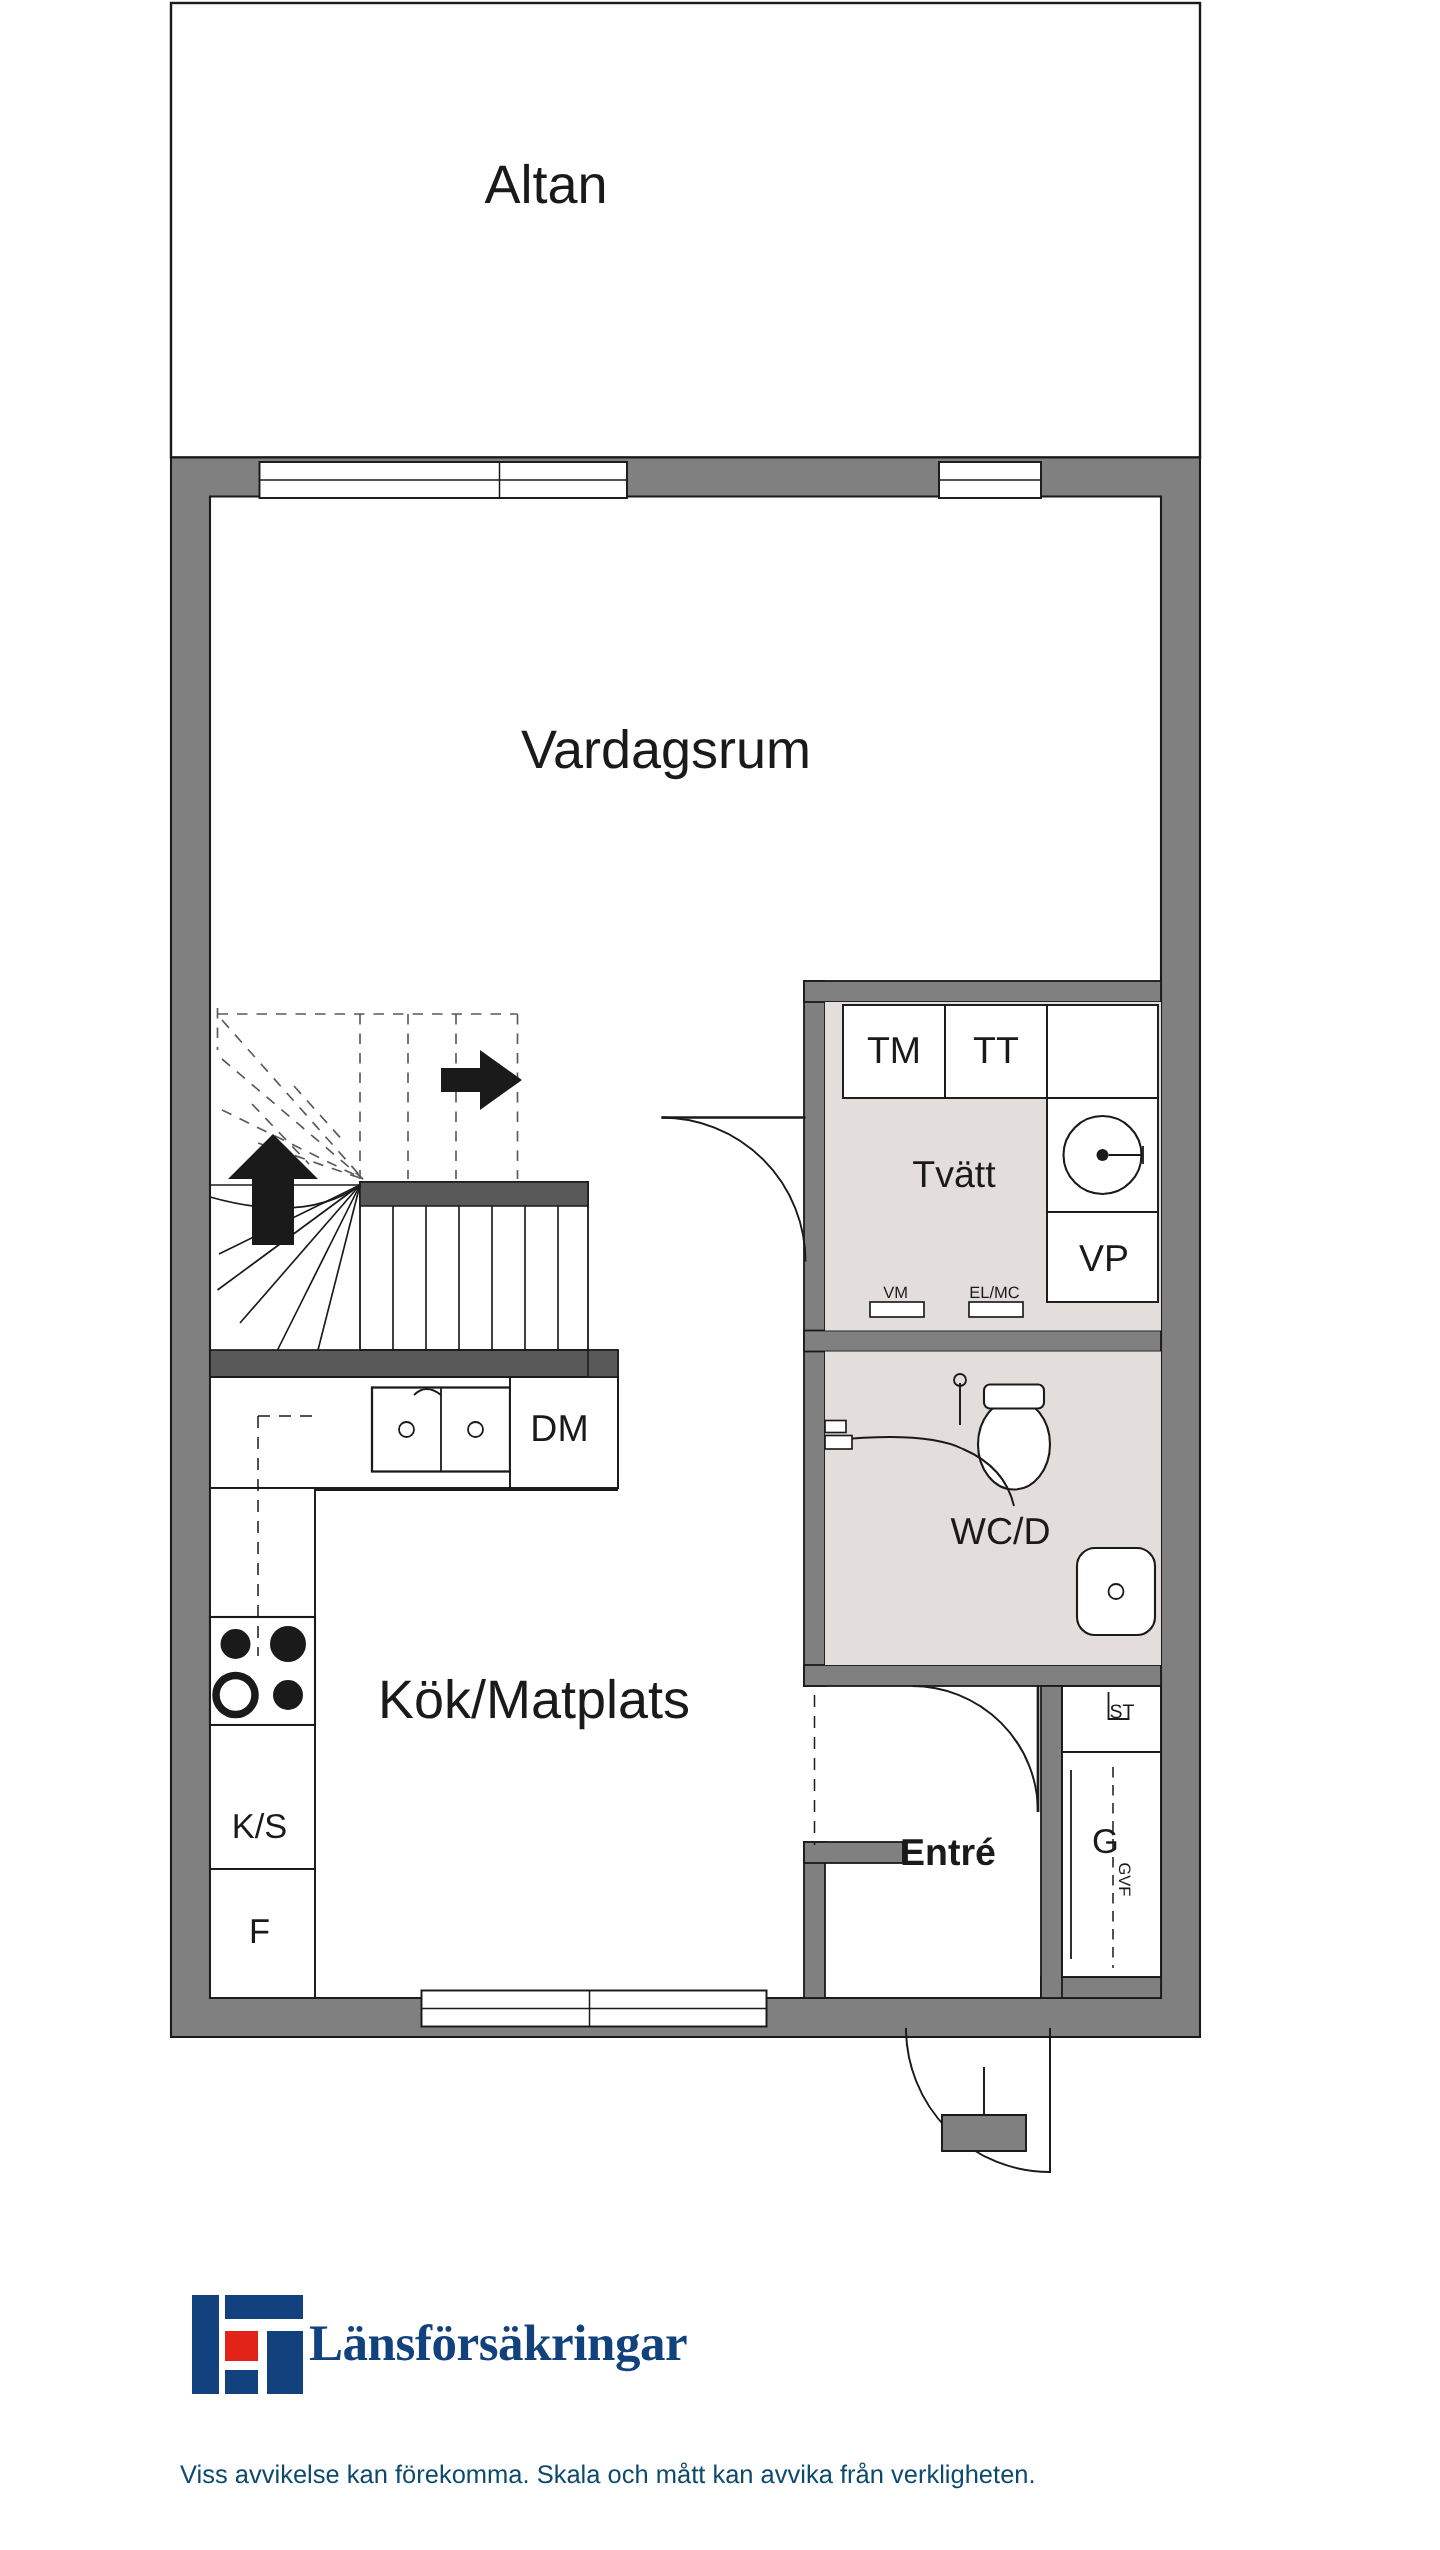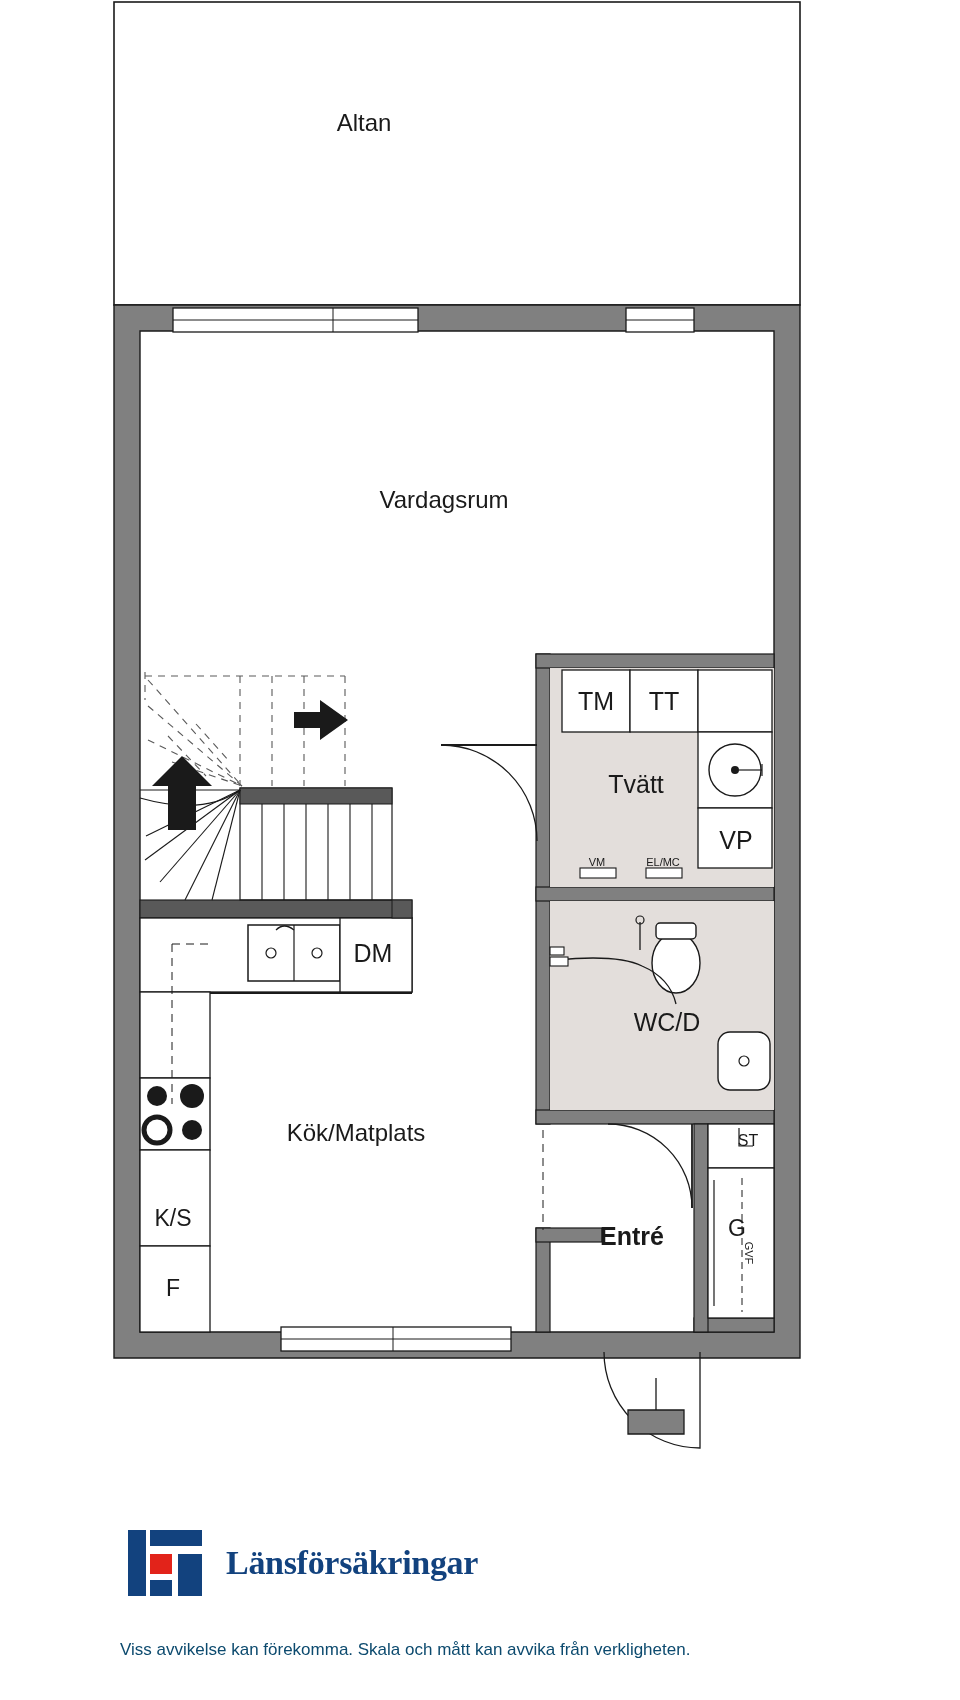--- a/index.html
+++ b/index.html
@@ -21,42 +21,42 @@
     top: 0;
     width: 960px;
     height: 1700px;
   }
   .lbl {
     position: absolute;
     white-space: nowrap;
     font-family: "Liberation Sans", sans-serif;
     color: #1a1a1a;
   }
-  .lbl-xl { font-size: 24px; }
+  .lbl-xl { font-size: 36px; }
   .lbl-lg { font-size: 25px; }
   .lbl-md { font-size: 23px; }
   .lbl-sm { font-size: 13px; }
   .lbl-xs { font-size: 11px; }
 
   
   .logo-wrap {
     position: absolute;
     left: 128px;
     top: 1530px;
     display: flex;
     align-items: center;
   }
   .logo-mark {
     width: 74px;
     height: 66px;
     position: relative;
     flex: none;
   }
   .logo-text {
-    margin-left: 24px;
+    margin-left: 4px;
     line-height: 1.02;
   }
   .logo-line1, .logo-line2 {
     font-family: "Liberation Serif", serif;
     font-weight: bold;
     color: #12427e;
     font-size: 34px;
     letter-spacing: -0.3px;
   }
   .disclaimer {
@@ -264,21 +264,21 @@
 <div class="lbl lbl-lg" style="left:0;top:0;transform:translate(632px,1236px) translate(-50%,-50%);font-weight:bold;">Entré</div>
 
 <div class="lbl lbl-lg" style="left:0;top:0;transform:translate(596px,701px) translate(-50%,-50%);">TM</div>
 <div class="lbl lbl-lg" style="left:0;top:0;transform:translate(664px,701px) translate(-50%,-50%);">TT</div>
 <div class="lbl lbl-lg" style="left:0;top:0;transform:translate(736px,840px) translate(-50%,-50%);text-align:center;">VP</div>
 <div class="lbl lbl-xs" style="left:0;top:0;transform:translate(597px,862px) translate(-50%,-50%);">VM</div>
 <div class="lbl lbl-xs" style="left:0;top:0;transform:translate(663px,862px) translate(-50%,-50%);">EL/MC</div>
 <div class="lbl lbl-lg" style="left:0;top:0;transform:translate(373px,953px) translate(-50%,-50%);">DM</div>
 <div class="lbl lbl-md" style="left:0;top:0;transform:translate(173px,1218px) translate(-50%,-50%);">K/S</div>
 <div class="lbl lbl-md" style="left:0;top:0;transform:translate(173px,1288px) translate(-50%,-50%);">F</div>
-<div class="lbl lbl-sm" style="left:0;top:0;transform:translate(748px,1141px) translate(-50%,-50%);font-size:16px;">ST</div>
+<div class="lbl lbl-sm" style="left:0;top:0;transform:translate(748px,1141px) translate(-50%,-50%);font-size:13px;">ST</div>
 <div class="lbl lbl-md" style="left:0;top:0;transform:translate(737px,1228px) translate(-50%,-50%);">G</div>
 <div class="lbl lbl-xs" style="left:0;top:0;transform:translate(749px,1253px) translate(-50%,-50%) rotate(90deg);">GVF</div>
 
 <div class="logo-wrap">
   <div class="logo-mark">
     <svg viewBox="0 0 74 66" width="74" height="66">
       <rect x="0" y="0" width="18" height="66" fill="#12427e"></rect>
       <rect x="22" y="0" width="52" height="16" fill="#12427e"></rect>
       <rect x="22" y="24" width="22" height="20" fill="#e2231a"></rect>
       <rect x="50" y="24" width="24" height="42" fill="#12427e"></rect>

